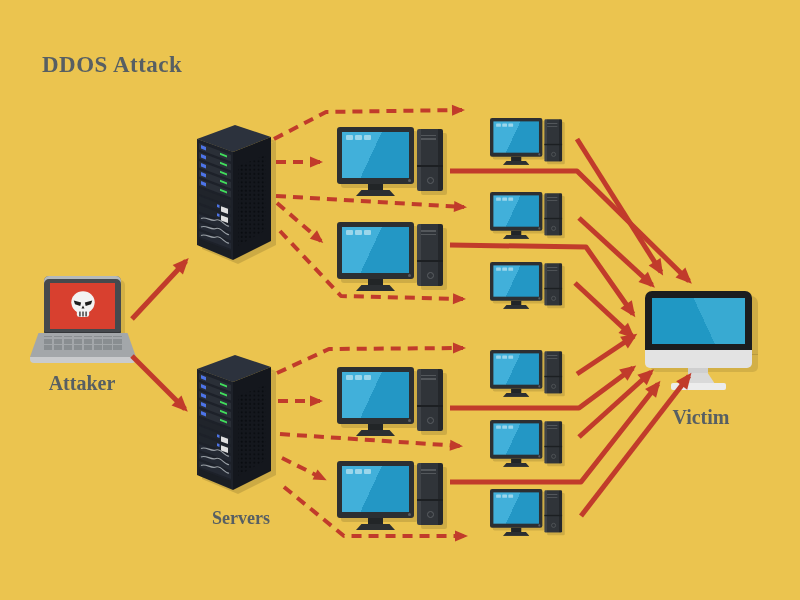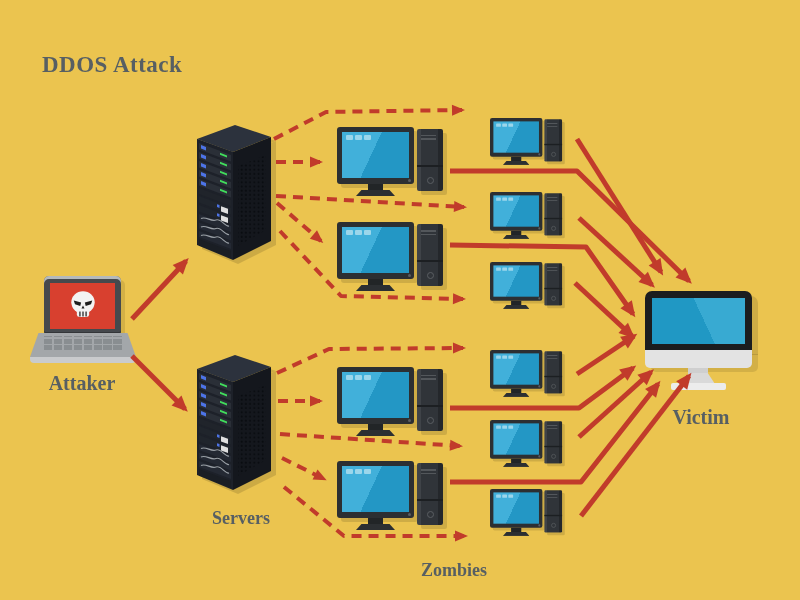--- a/index.html
+++ b/index.html
@@ -366,16 +366,15 @@
       <div class="vscreen"></div>
     </div>
     <div class="vchin"></div>
     <div class="vneck"></div>
     <div class="vped"></div>
     <div class="vfoot"></div>
   </div>
 
   <div class="lbl attacker">Attaker</div>
   <div class="lbl servers">Servers</div>
-  <div class="lbl zombies">Zombies</div>
   <div class="lbl victim">Victim</div>
 
 </div>
 
 </body></html>

